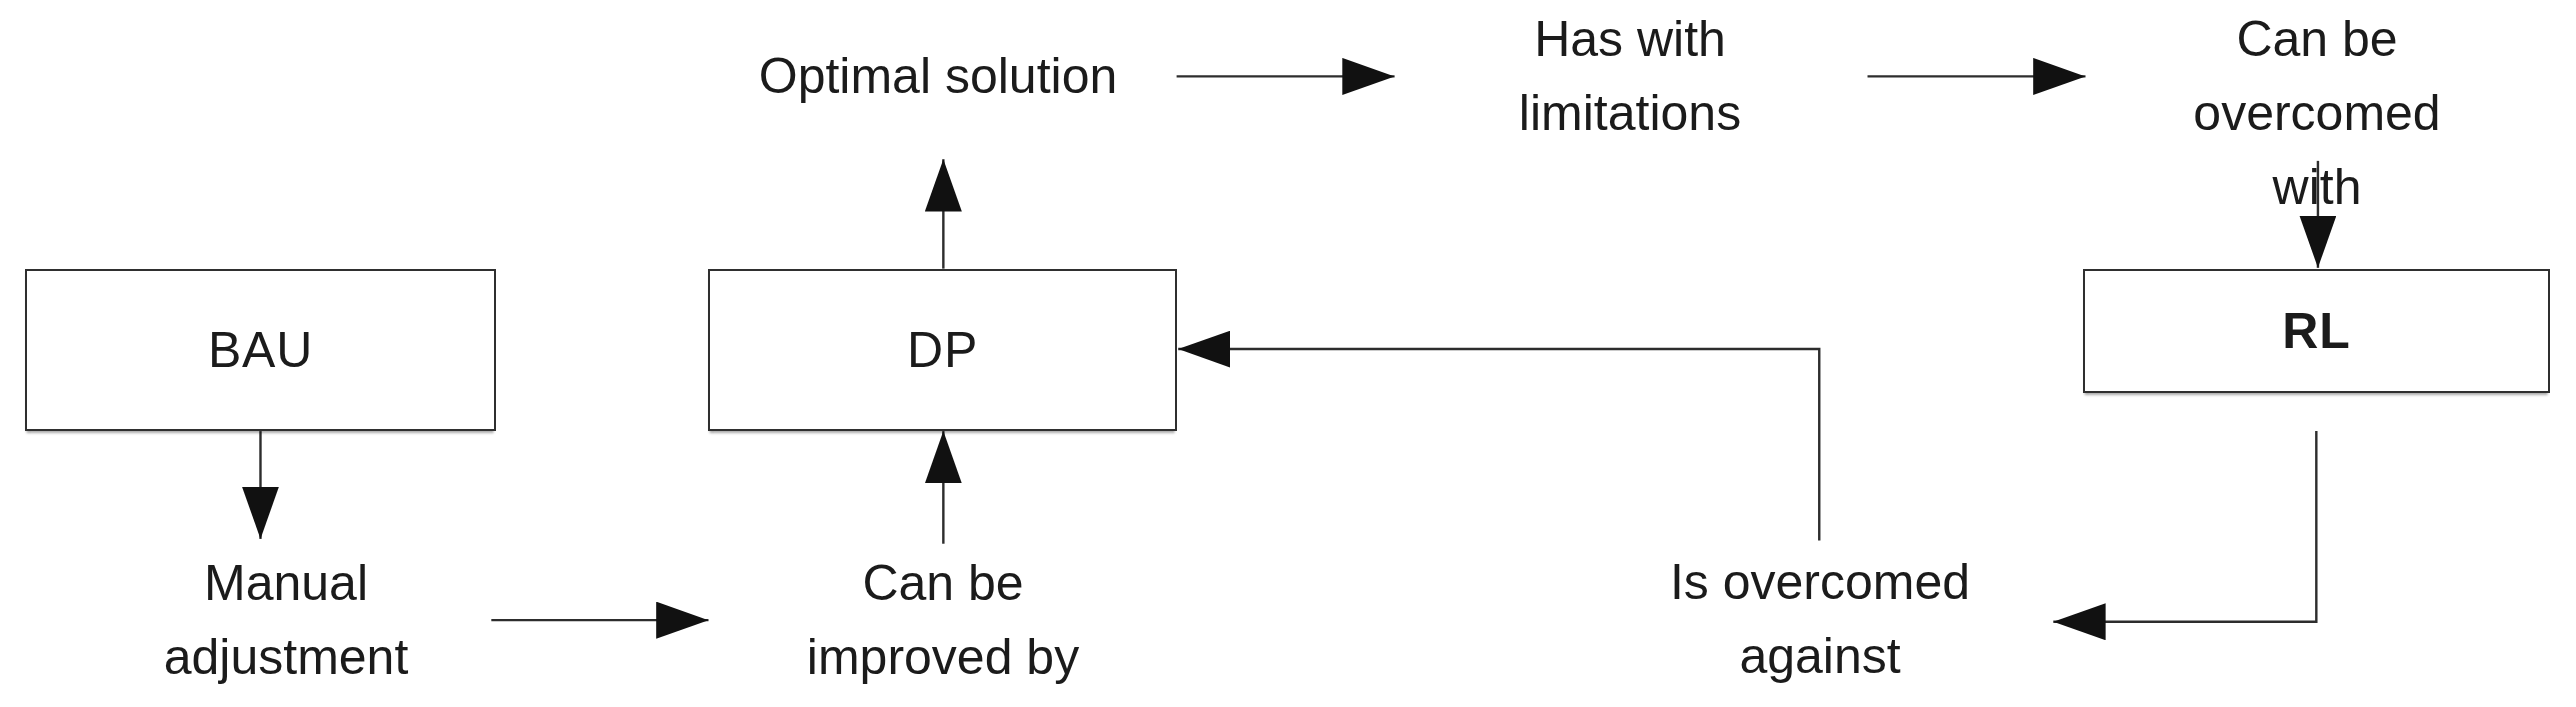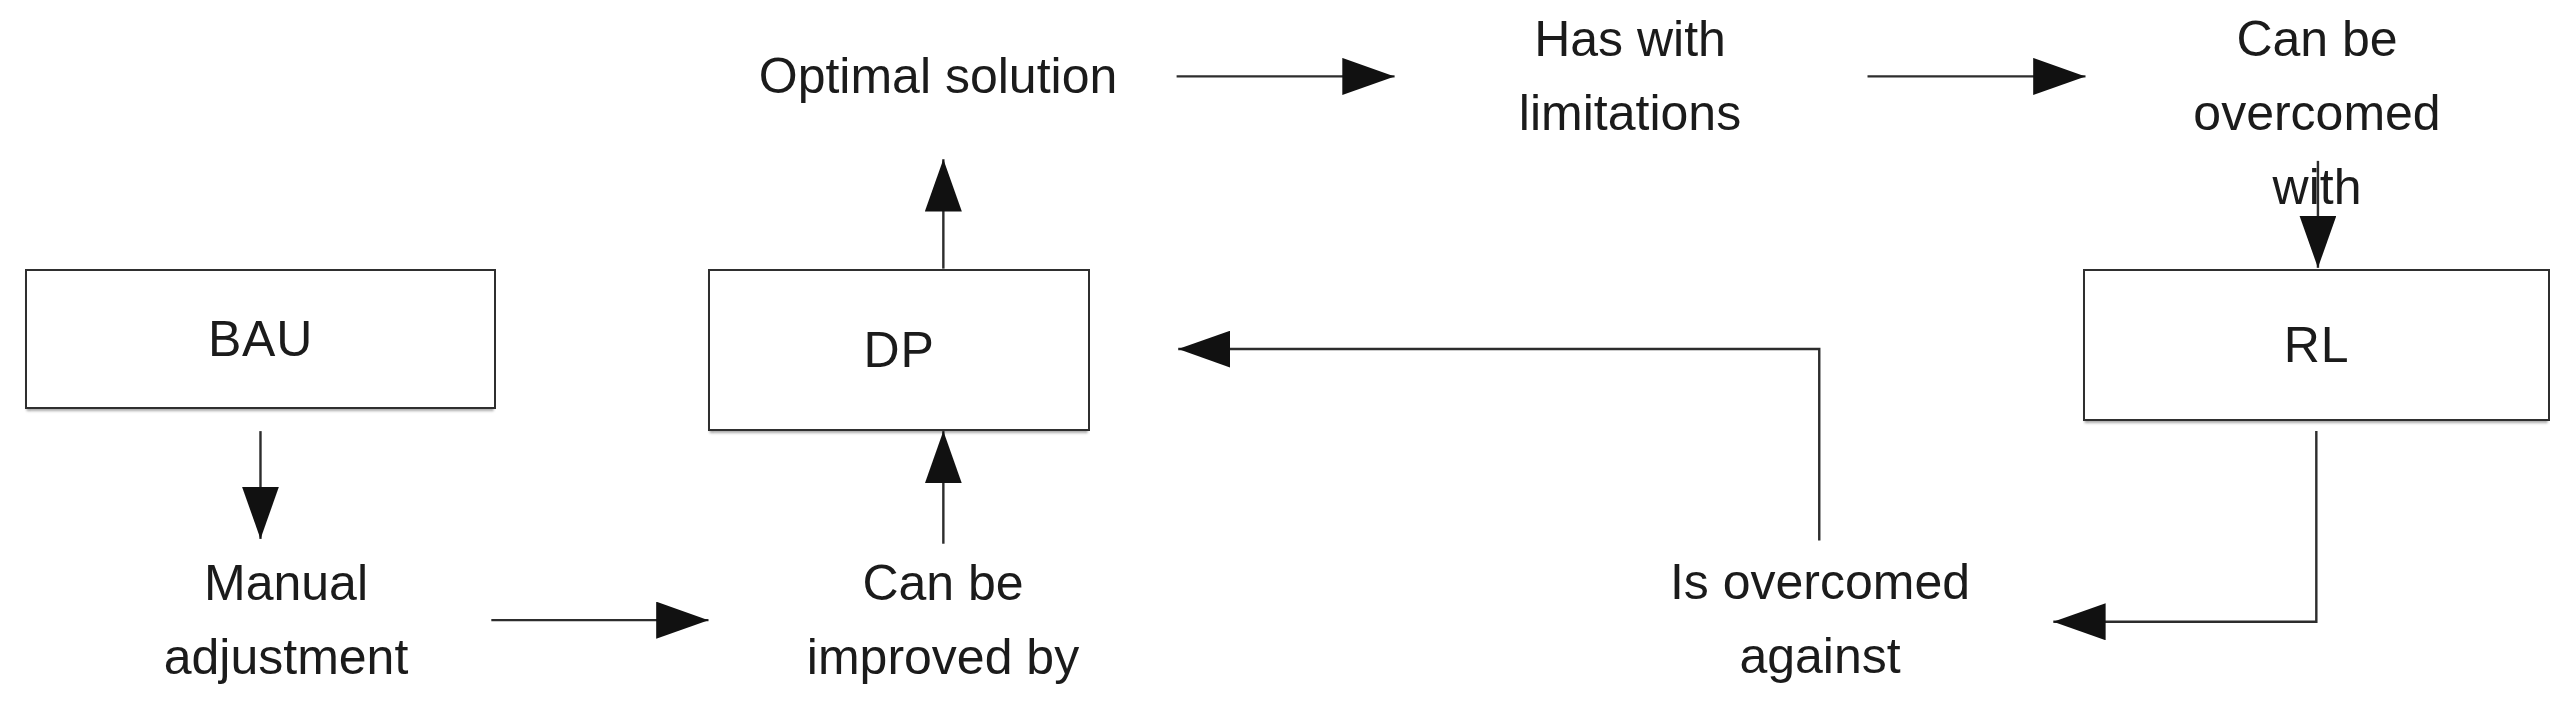--- a/index.html
+++ b/index.html
@@ -47,23 +47,23 @@
   .flabel {
     position: absolute;
     transform: translateX(-50%);
     text-align: center;
     font-size: 50px;
     line-height: 74px;
     white-space: pre-line;
     color: #1b1b1b;
   }
   
-  #node-bau { left: 25px;   top: 269px; width: 471px; height: 140px; }
-  #node-dp  { left: 708px;  top: 269px; width: 382px; height: 162px; }
-  #node-rl  { left: 2083px; top: 269px; width: 467px; height: 152px; }
+  #node-bau { left: 25px;   top: 269px; width: 471px; height: 162px; }
+  #node-dp  { left: 708px;  top: 269px; width: 469px; height: 162px; }
+  #node-rl  { left: 2083px; top: 269px; width: 467px; height: 124px; font-weight: bold; }
   
   #lbl-optimal   { left: 938px; top: 39px;  }
   #lbl-has       { left: 1630px; top: 1.6px;   }
   #lbl-overcome  { left: 2317px; top: 1.6px;   }
   #lbl-manual    { left: 258px;  top: 546px; margin-left: 28px; }
   #lbl-improved  { left: 943px; top: 546px; }
   #lbl-evaluated { left: 1820px; top: 545px; }
 </style>
 </head>
 <body>

